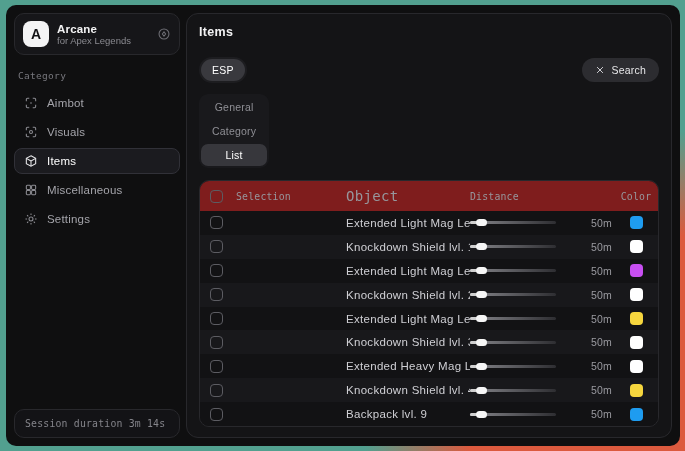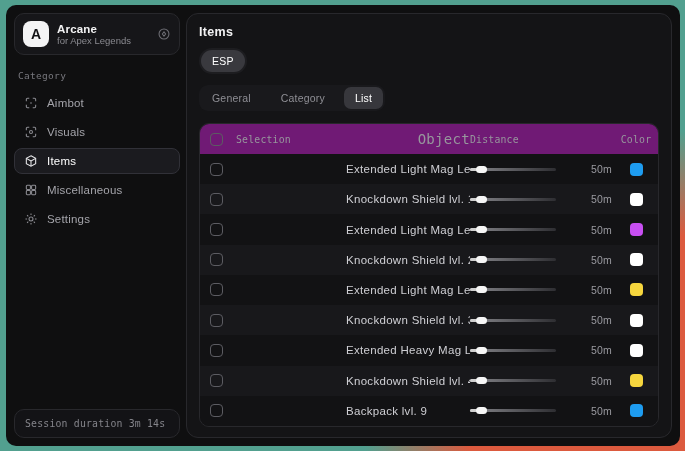--- a/index.html
+++ b/index.html
@@ -78,62 +78,62 @@
   
   .main-card{
     flex:1;margin-left:6px;
     background:var(--card-bg);
     border:1px solid var(--card-border);
     border-radius:12px;
     padding:11px 12px 10px 12px;
     display:flex;flex-direction:column;min-width:0;
   }
   .main-title{color:var(--text-bright);font-size:12.5px;font-weight:bold;letter-spacing:.3px}
-  .bar{display:flex;align-items:center;margin-top:9px}
+  .bar{display:flex;align-items:center;margin-top:18px}
   .pill-group{
     display:inline-flex;background:var(--pill-bg);border-radius:14px;padding:2px;gap:2px;
   }
   .pill{
     border:none;background:transparent;color:#96969c;
     font-family:"Liberation Sans", sans-serif;
     font-size:10.5px;letter-spacing:.2px;
     padding:5px 11px;border-radius:12px;cursor:pointer;
   }
   .pill.active{background:var(--pill-active);color:#fff}
   .bar-spacer{flex:1}
   .search-btn{
     display:inline-flex;align-items:center;gap:7px;
     background:#2c2c30;border:none;border-radius:13px;
     color:#e7e7e9;font-family:"Liberation Sans", sans-serif;
     font-size:10.5px;padding:6px 13px;cursor:pointer;letter-spacing:.2px;
   }
   .search-btn .xic{display:flex;color:#cfcfd3}
   .seg-group{
-    display:inline-flex;background:#19191c;border-radius:9px;padding:2px;gap:8px;
-    margin-top:11px;align-self:flex-start;
+    display:inline-flex;background:#19191c;border-radius:9px;padding:2px;gap:2px;
+    margin-top:11px;align-self:flex-start;flex-direction:column;
   }
   .seg{
     border:none;background:transparent;color:#8f8f95;
     font-family:"Liberation Sans", sans-serif;
     font-size:10.5px;letter-spacing:.2px;
     padding:5px 11px;border-radius:7px;cursor:pointer;
   }
   .seg.active{background:#37373c;color:#fff}
   
   .table{
     margin-top:12px;flex:1;
     border:1px solid var(--card-border);
     border-radius:10px;overflow:hidden;
     display:flex;flex-direction:column;min-height:0;
   }
   .thead{
     display:flex;align-items:center;height:30px;flex-shrink:0;
-    background:#701a75;
+    background:#7f1d1d;
     font-family:"DejaVu Sans Mono", monospace;
-    font-size:9.8px;color:#97979d;letter-spacing:.2px;text-align:right;
+    font-size:9.8px;color:#97979d;letter-spacing:.2px;
   }
   .tbody{flex:1;display:flex;flex-direction:column}
   .trow{
     flex:1;display:flex;align-items:center;
     background:#121214;
   }
   .trow.alt{background:#18181b}
   .c-sel{width:146px;display:flex;align-items:center;gap:13px;padding-left:10px;flex-shrink:0}
   .c-obj{flex:1;min-width:0;color:#cfcfd4;font-size:11.5px;letter-spacing:.3px;
          white-space:nowrap;overflow:hidden}
@@ -239,20 +239,28 @@
 
   <div class="main-card">
 
     <div class="main-title">Items</div>
 
     <div class="bar">
       <div class="pill-group">
         <button class="pill active">ESP</button>
       </div>
       <div class="bar-spacer"></div>
+      <button class="search-btn">
+        <span class="xic">
+          <svg width="10" height="10" viewBox="0 0 24 24" fill="none" stroke="currentColor" stroke-width="2.4">
+            <path d="M5 5l14 14M19 5L5 19"></path>
+          </svg>
+        </span>
+        <span>Search</span>
+      </button>
     </div>
 
     <div class="seg-group">
       <button class="seg">General</button>
       <button class="seg">Category</button>
       <button class="seg active">List</button>
     </div>
 
     <div class="table">
       <div class="thead">

